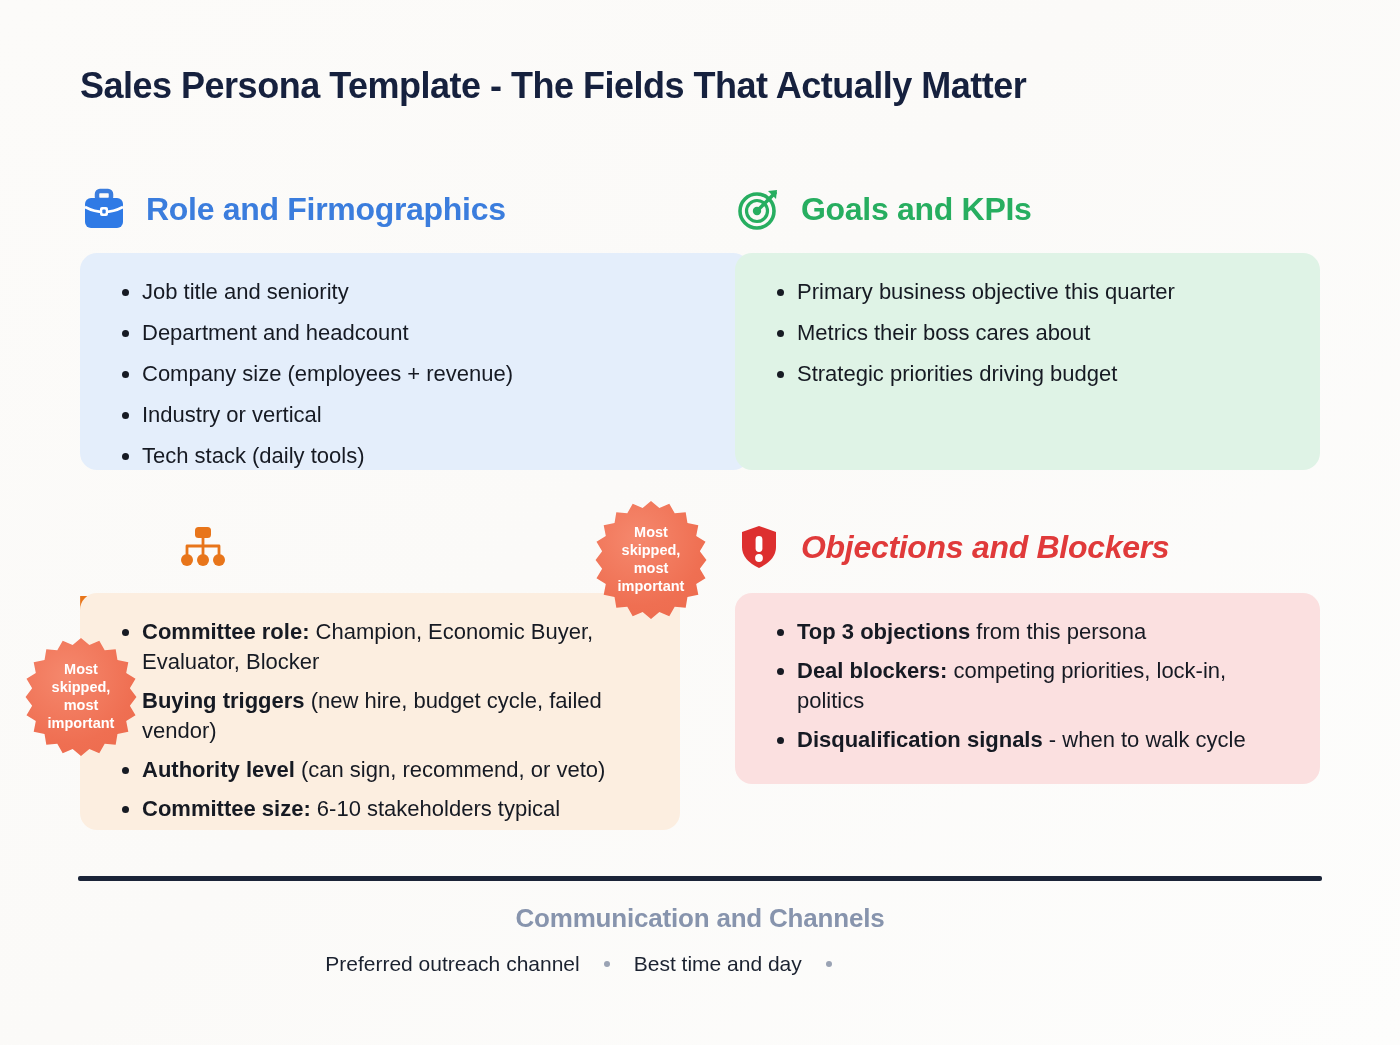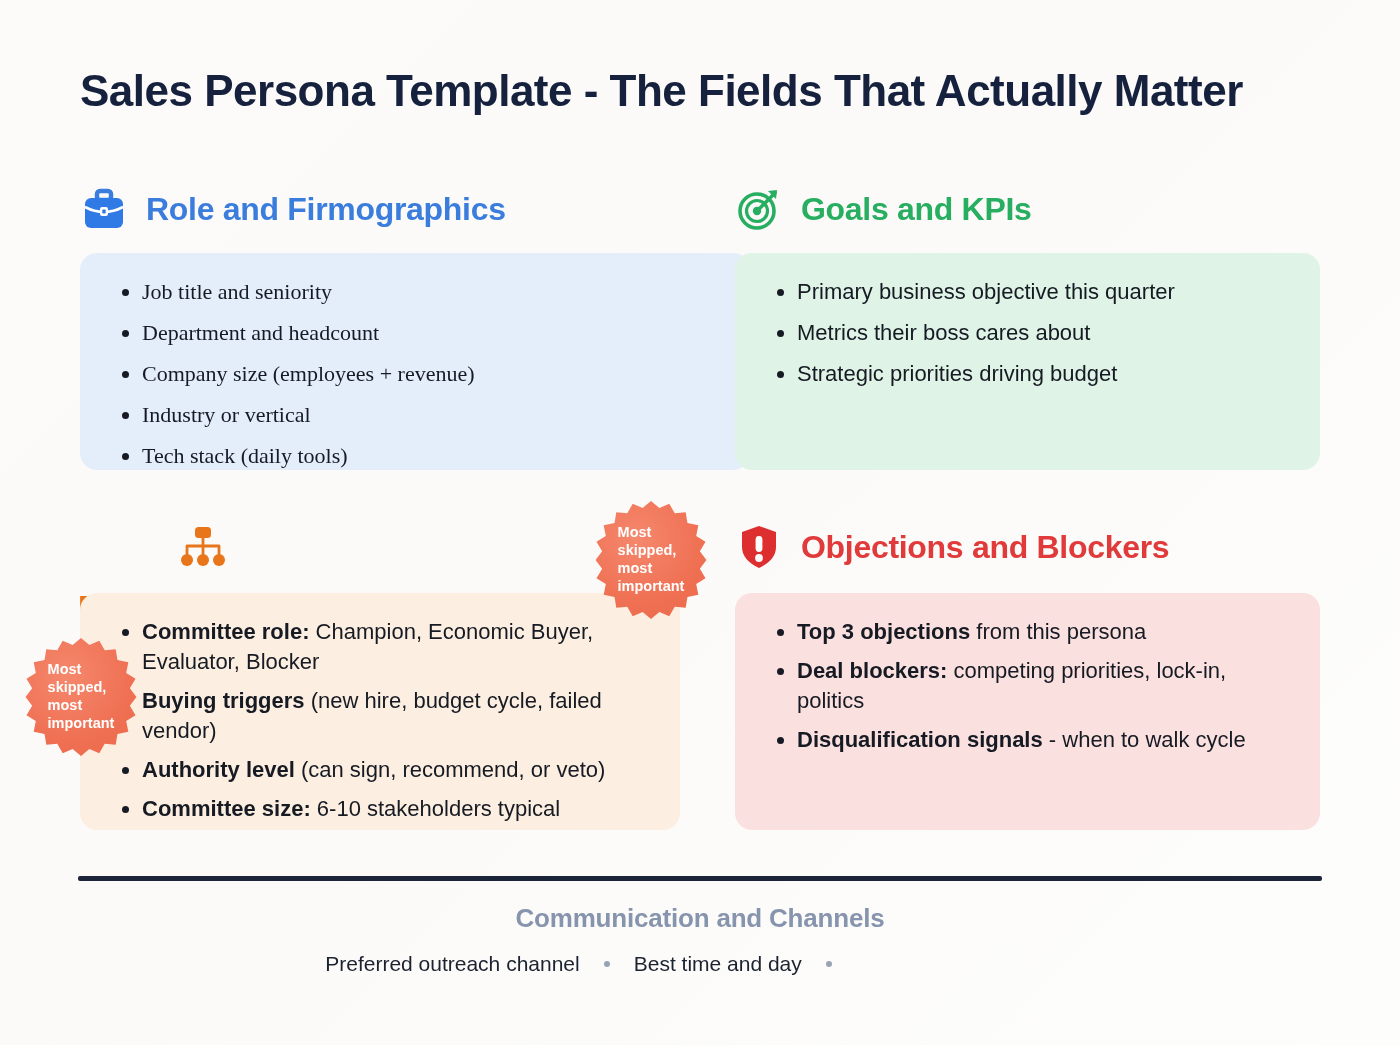--- a/index.html
+++ b/index.html
@@ -18,21 +18,21 @@
     height: 1045px;
     background: linear-gradient(135deg, #fcfbf9 0%, #fbfaf8 45%, #fdfdfc 100%);
   }
 
   
   .title {
     position: absolute;
     left: 80px;
     top: 66px;
     width: 1250px;
-    font-size: 44px;
+    font-size: 36px;
     font-weight: bold;
     color: #16213e;
     letter-spacing: -0.5px;
     line-height: 1.12;
   }
 
   
   .sec-head {
     position: absolute;
     display: flex;
@@ -55,43 +55,42 @@
   }
 
   #head-role      { left: 78px;  top: 183px; }
   #head-goals     { left: 733px; top: 183px; }
   #head-buying    { left: 78px;  top: 521px; flex-direction: column; }
   #head-objections{ left: 733px; top: 521px; }
 
   .t-blue   { color: #3b7ddd; }
   .t-green  { color: #27ae60; }
   .t-orange { color: #e8751a; }
-  .t-red    { color: #e03a3a; }
+  .t-red    { color: #e03a3a; font-style: italic; }
 
   
   .card {
     position: absolute;
     border-radius: 17px;
     padding: 24px 30px 24px 34px;
   }
   #card-role {
     left: 80px; top: 253px; width: 670px; height: 217px;
     background: #e4eefb;
-    font-family: Liberation Serif, serif;
   }
   #card-goals {
     left: 735px; top: 253px; width: 585px; height: 217px;
     background: #dff3e6;
   }
   #card-buying {
     left: 80px; top: 593px; width: 600px; height: 237px;
     background: #fceee0;
   }
   #card-objections {
-    left: 735px; top: 593px; width: 585px; height: 237px;
+    left: 735px; top: 593px; width: 585px; height: 191px;
     background: #fbe0e0;
   }
 
   ul.bullets {
     list-style: none;
     padding-left: 0;
   }
   ul.bullets li {
     position: relative;
     padding-left: 28px;
@@ -118,20 +117,21 @@
 
   
   .burst {
     position: absolute;
     width: 118px;
     height: 118px;
     background: radial-gradient(circle at 38% 32%, #f5886d 0%, #ef6f52 62%, #ec6a4c 100%);
     display: flex;
     align-items: center;
     justify-content: center;
+    text-align: center;
     color: #ffffff;
     font-size: 14.5px;
     font-weight: bold;
     line-height: 1.24;
     padding: 0 12px;
     clip-path: polygon(
       50% 0%, 57.1% 6.0%, 65.5% 2.4%, 70.1% 10.3%, 79.4% 9.5%, 80.9% 18.7%,
       90.1% 20.6%, 88.3% 29.7%, 96.2% 34.5%, 91.4% 42.5%, 97.0% 50.0%,
       91.4% 57.5%, 96.2% 65.5%, 88.3% 70.3%, 90.1% 79.4%, 80.9% 81.3%,
       79.4% 90.5%, 70.1% 89.7%, 65.5% 97.6%, 57.1% 94.0%, 50% 100%,

